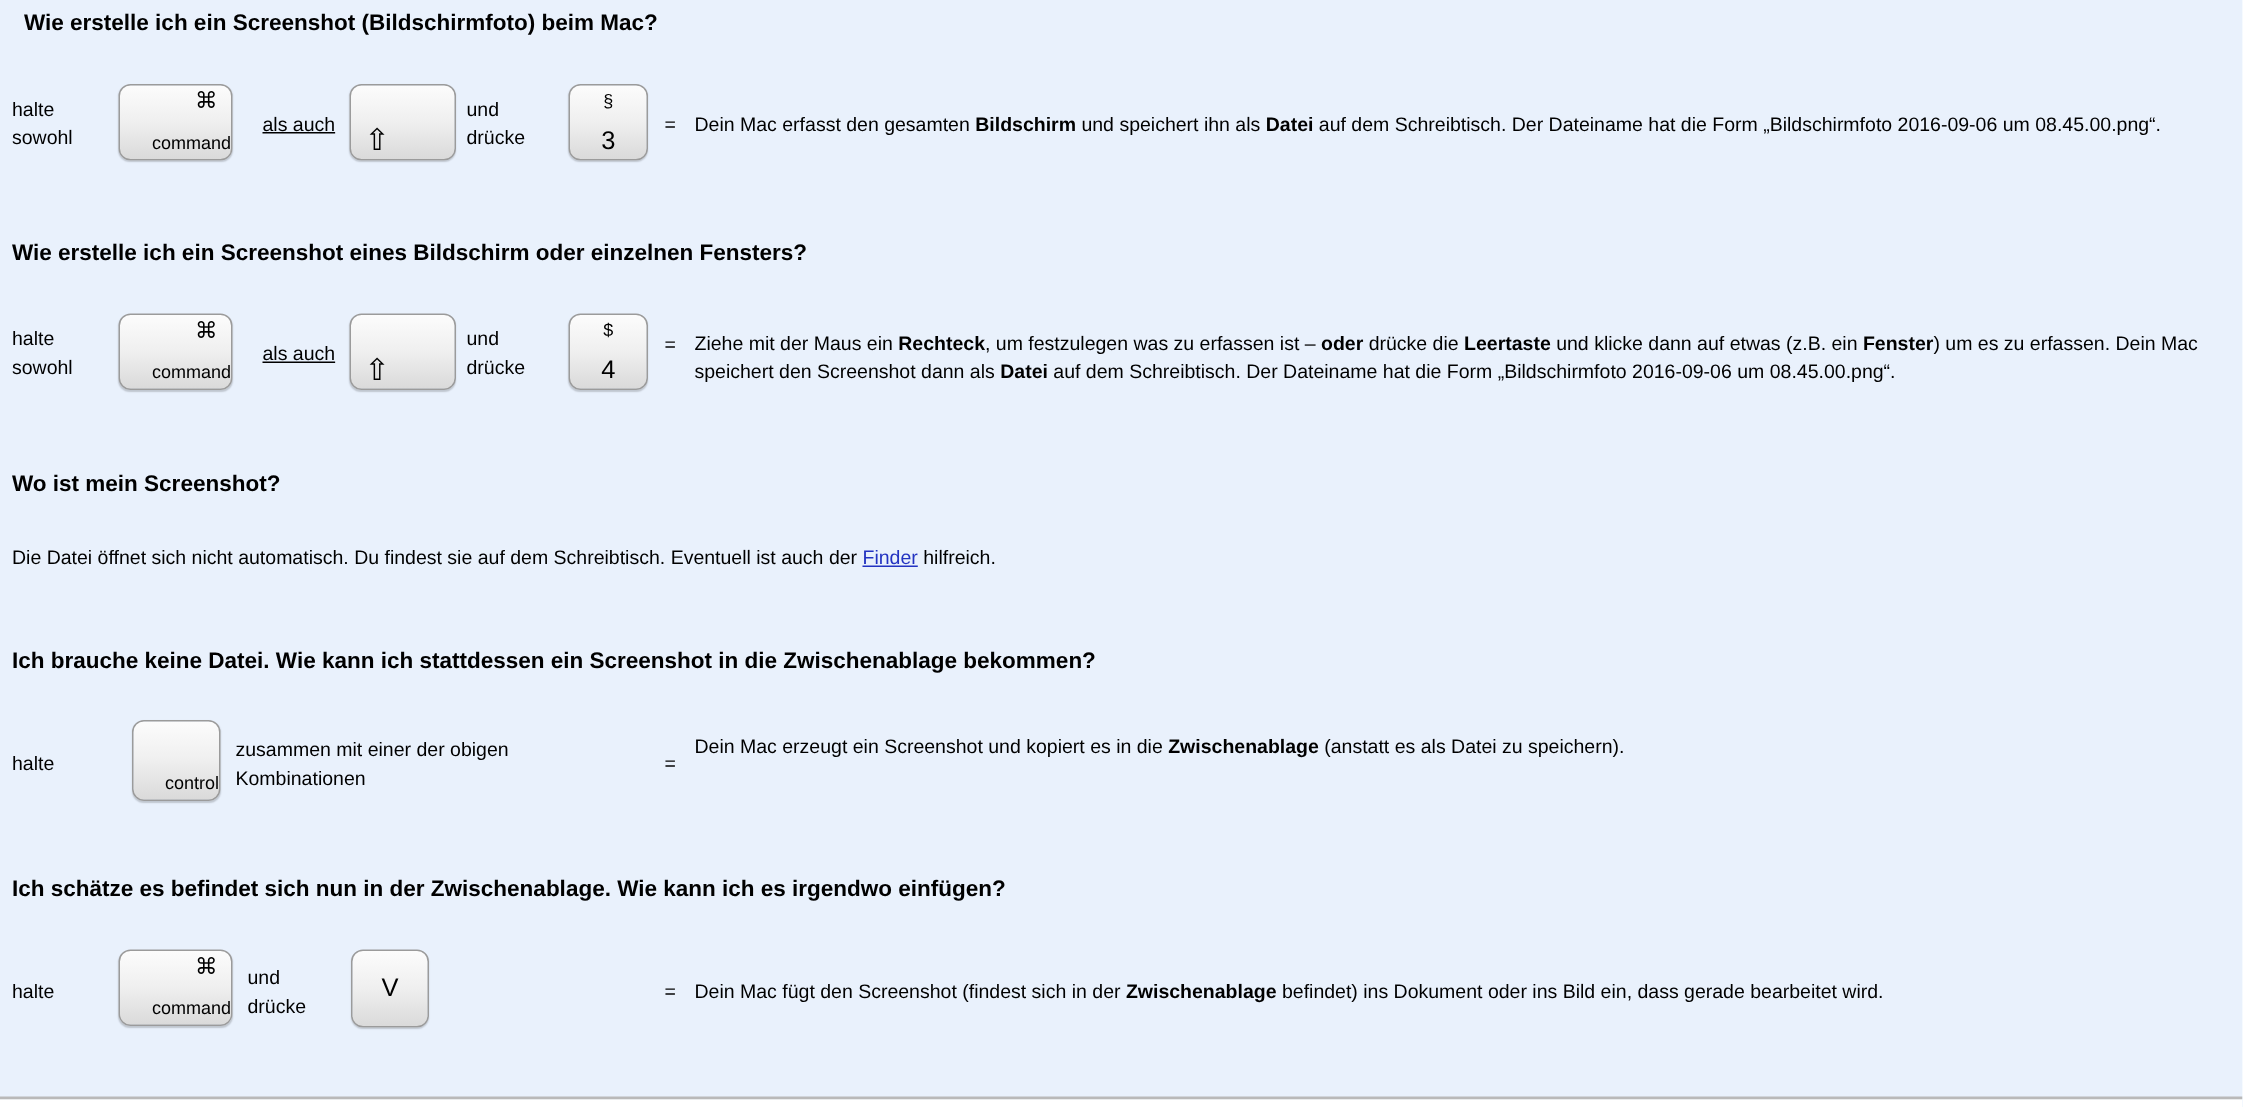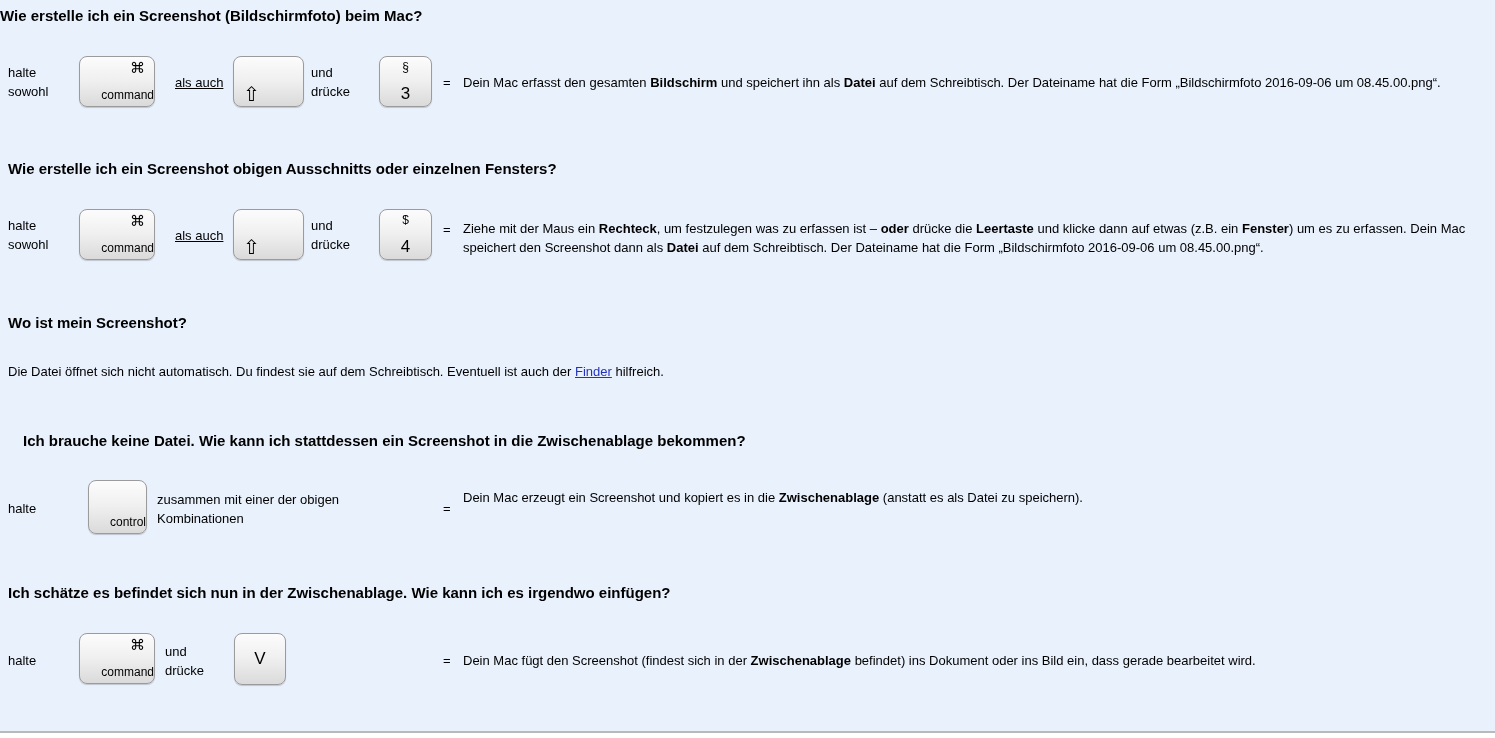--- a/index.html
+++ b/index.html
@@ -29,21 +29,21 @@
   .key .sym-bl{position:absolute;bottom:1px;left:9px;font-size:20px;line-height:22px;}
   .key .shiftchar{position:absolute;top:4px;left:0;width:100%;text-align:center;font-size:12px;line-height:12px;}
   .key .num{position:absolute;bottom:3px;left:0;width:100%;text-align:center;font-size:17px;line-height:19px;}
   .key .center{position:absolute;top:0;left:0;right:0;bottom:0;display:flex;align-items:center;justify-content:center;font-size:17px;}
 </style>
 </head>
 <body>
 
 <div class="page">
 
-  <div class="h" style="left:0;top:7px">Wie erstelle ich ein Screenshot (Bildschirmfoto) beim Mac?</div>
+  <div class="h" style="left:16px;top:7px">Wie erstelle ich ein Screenshot (Bildschirmfoto) beim Mac?</div>
 
   <div class="t" style="left:8px;top:63px">
     <div>halte</div>
     <div>sowohl</div>
   </div>
 
   <div class="key" style="left:79px;top:56px;width:74px;height:49px">
     <span class="sym-tr">⌘</span>
     <span class="lab-b">command</span>
   </div>
@@ -60,21 +60,21 @@
   </div>
 
   <div class="key" style="left:379px;top:56px;width:51px;height:49px">
     <span class="shiftchar">§</span>
     <span class="num">3</span>
   </div>
 
   <div class="t" style="left:443px;top:73px">=</div>
   <div class="t" style="left:463px;top:73px;width:1016px"><span>Dein Mac erfasst den gesamten </span><span class="b">Bildschirm</span><span> und speichert ihn als </span><span class="b">Datei</span><span> auf dem Schreibtisch. Der Dateiname hat die Form „Bildschirmfoto 2016-09-06 um 08.45.00.png“.</span></div>
 
-  <div class="h" style="left:8px;top:160px">Wie erstelle ich ein Screenshot obigen Ausschnitts oder einzelnen Fensters?</div>
+  <div class="h" style="left:8px;top:160px">Wie erstelle ich ein Screenshot eines Bildschirm oder einzelnen Fensters?</div>
 
   <div class="t" style="left:8px;top:216px">
     <div>halte</div>
     <div>sowohl</div>
   </div>
 
   <div class="key" style="left:79px;top:209px;width:74px;height:49px">
     <span class="sym-tr">⌘</span>
     <span class="lab-b">command</span>
   </div>
@@ -94,21 +94,21 @@
     <span class="shiftchar">$</span>
     <span class="num">4</span>
   </div>
 
   <div class="t" style="left:443px;top:220px">=</div>
   <div class="t" style="left:463px;top:219px;width:1016px"><span>Ziehe mit der Maus ein </span><span class="b">Rechteck</span><span>, um festzulegen was zu erfassen ist – </span><span class="b">oder</span><span> drücke die </span><span class="b">Leertaste</span><span> und klicke dann auf etwas (z.B. ein </span><span class="b">Fenster</span><span>) um es zu erfassen. Dein Mac speichert den Screenshot dann als </span><span class="b">Datei</span><span> auf dem Schreibtisch. Der Dateiname hat die Form „Bildschirmfoto 2016-09-06 um 08.45.00.png“.</span></div>
 
   <div class="h" style="left:8px;top:314px">Wo ist mein Screenshot?</div>
   <div class="t" style="left:8px;top:362px;width:1450px"><span>Die Datei öffnet sich nicht automatisch. Du findest sie auf dem Schreibtisch. Eventuell ist auch der </span><span class="link">Finder</span><span> hilfreich.</span></div>
 
-  <div class="h" style="left:23px;top:432px">Ich brauche keine Datei. Wie kann ich stattdessen ein Screenshot in die Zwischenablage bekommen?</div>
+  <div class="h" style="left:8px;top:432px">Ich brauche keine Datei. Wie kann ich stattdessen ein Screenshot in die Zwischenablage bekommen?</div>
 
   <div class="t" style="left:8px;top:499px">halte</div>
 
   <div class="key" style="left:88px;top:480px;width:57px;height:52px">
     <span class="lab-b">control</span>
   </div>
 
   <div class="t" style="left:157px;top:490px">
     <div>zusammen mit einer der obigen</div>
     <div>Kombinationen</div>

